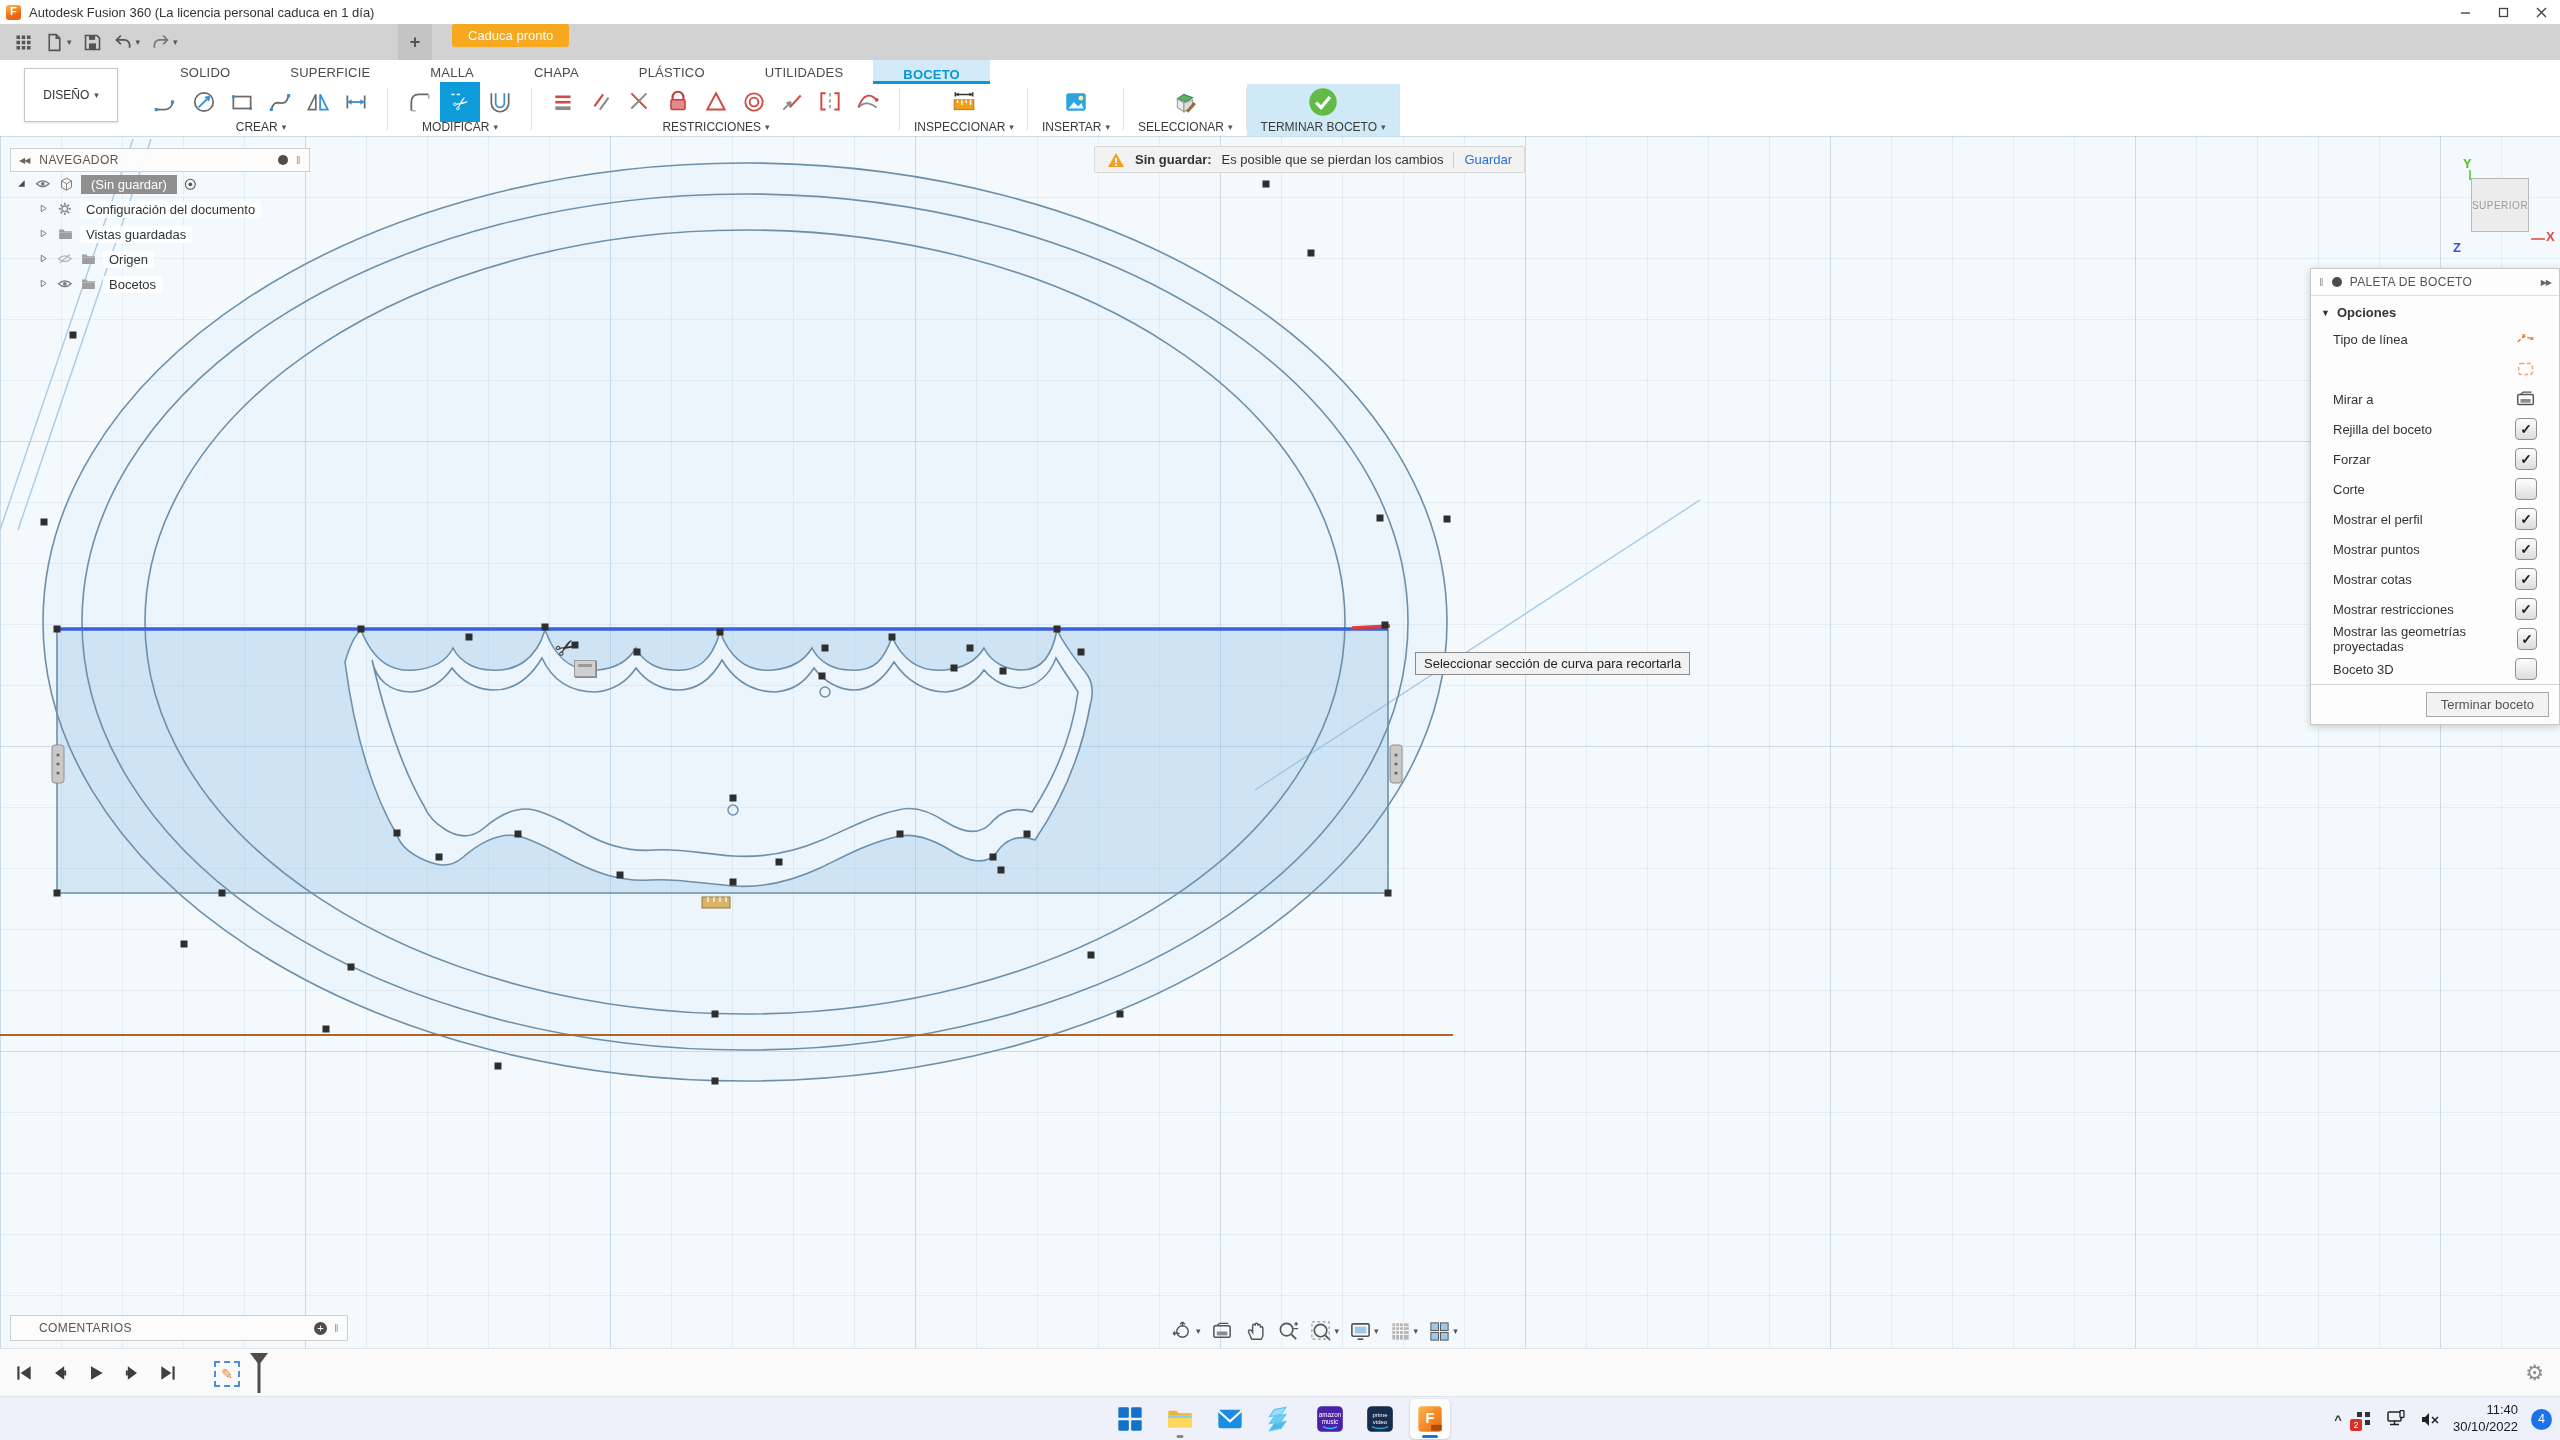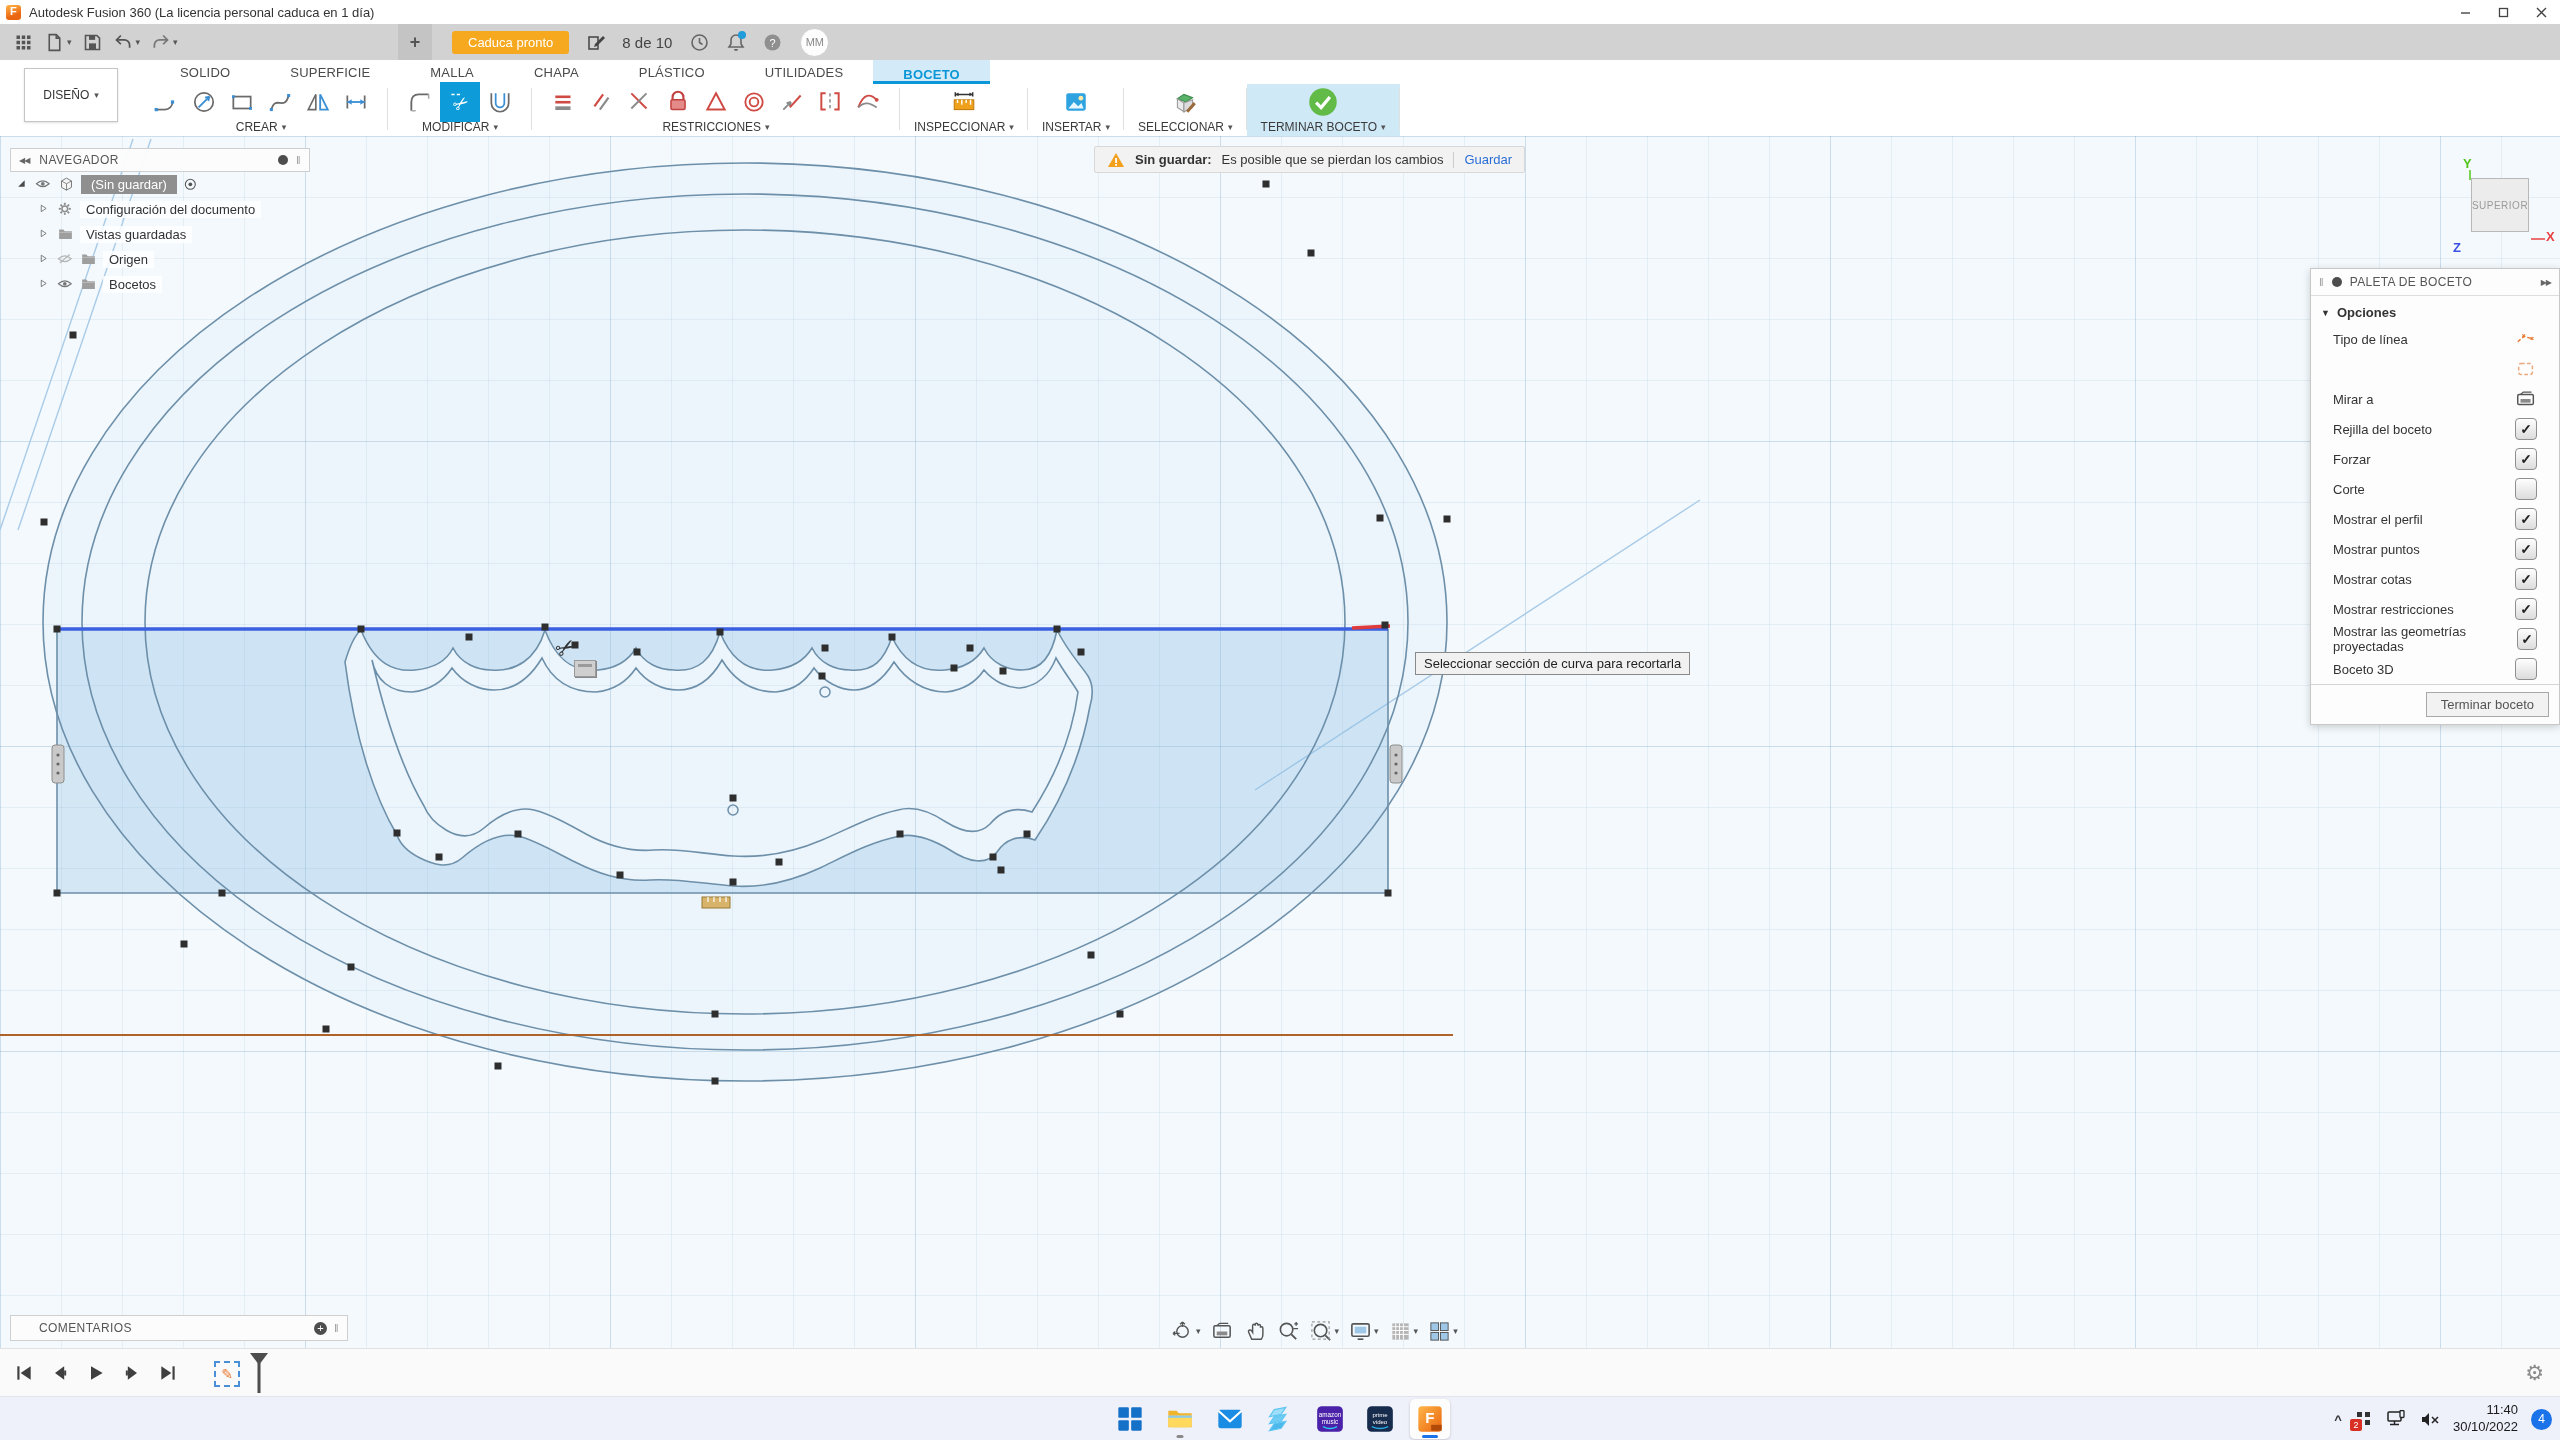--- a/index.html
+++ b/index.html
@@ -20,21 +20,21 @@
 
   
   #tabbar{position:absolute;left:0;top:24px;width:2560px;height:36px;background:#d2d2d2;display:flex;align-items:stretch;}
   #qat{width:388px;display:flex;align-items:center;gap:4px;padding-left:10px;}
   .qatbtn{display:flex;align-items:center;gap:2px;padding:2px 3px;color:#555;}
   #doctab{flex:1;background:#ffffff;display:flex;align-items:center;justify-content:center;position:relative;
     font-size:13px;color:#555;}
   #doctab .lock{margin-right:6px;}
   #tab-close{position:absolute;right:10px;top:0;height:100%;display:flex;align-items:center;color:#666;font-size:15px;}
   #tab-add{width:34px;background:#c4c4c4;display:flex;align-items:center;justify-content:center;color:#555;font-size:18px;font-weight:bold;}
-  #tab-right{display:flex;align-items:center;gap:18px;padding:0 14px 0 20px;}
+  #tab-right{display:flex;align-items:flex-start;gap:18px;padding:0 14px 0 20px;flex-direction:column;}
   #expiry-btn{background:#f6a81f;color:#fff;font-size:13px;padding:4px 16px;border-radius:3px;}
   #quota{display:flex;align-items:center;gap:16px;color:#444;font-size:15px;}
   .trayicon{color:#666;}
   #avatar{width:27px;height:27px;border-radius:50%;background:#fdfdfd;border:1px solid #cfcfcf;
     display:flex;align-items:center;justify-content:center;font-size:11px;color:#8a8a8a;}
   .belldot{position:relative;}
   .belldot:after{content:"";position:absolute;right:-1px;top:-2px;width:8px;height:8px;border-radius:50%;background:#1f9cd9;}
 
   
   #ribbon{position:absolute;left:0;top:60px;width:2560px;height:76px;background:#ffffff;border-bottom:1px solid #cfcfcf;}

